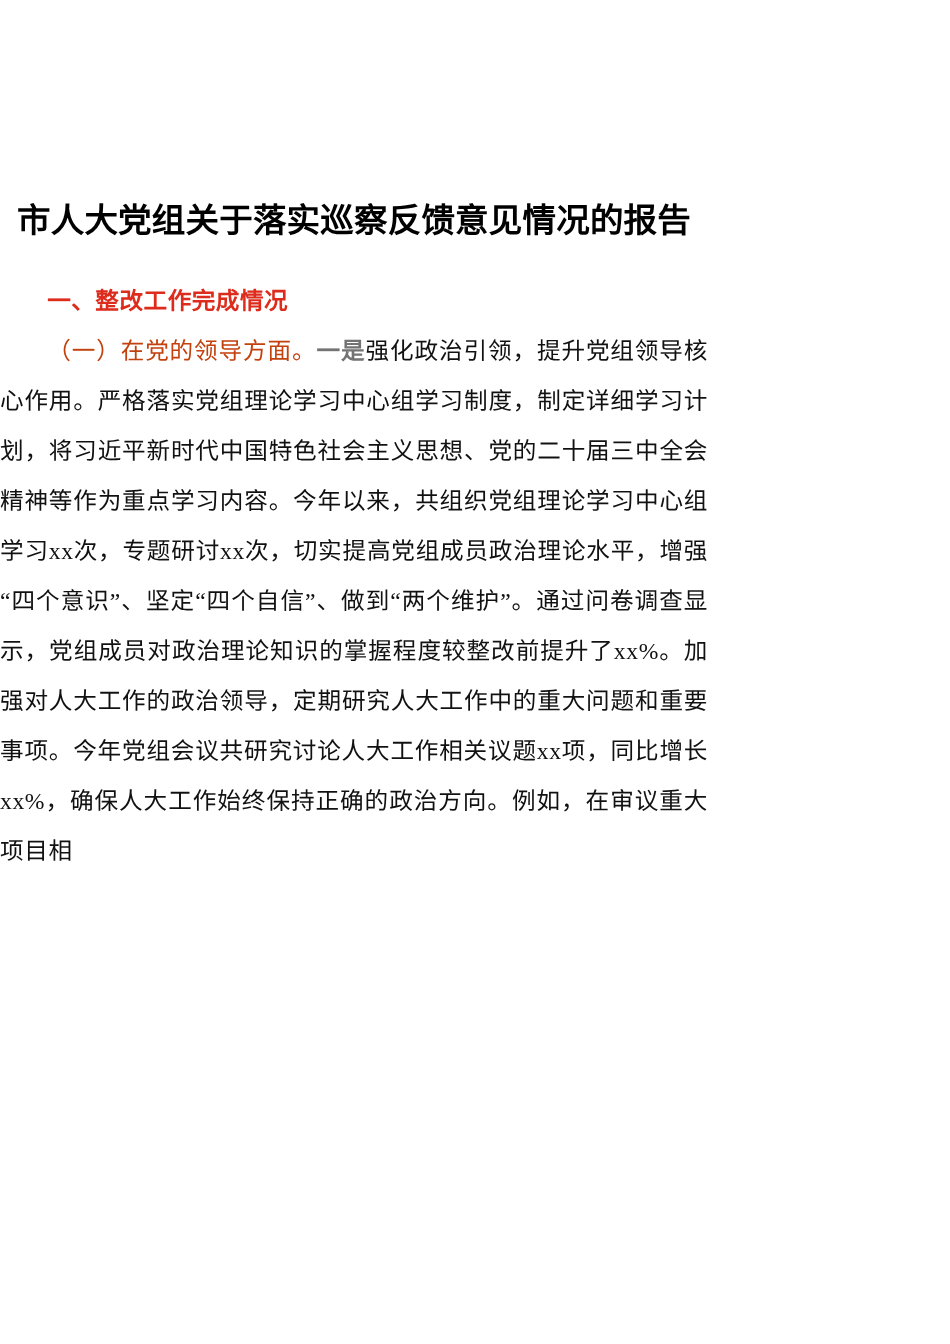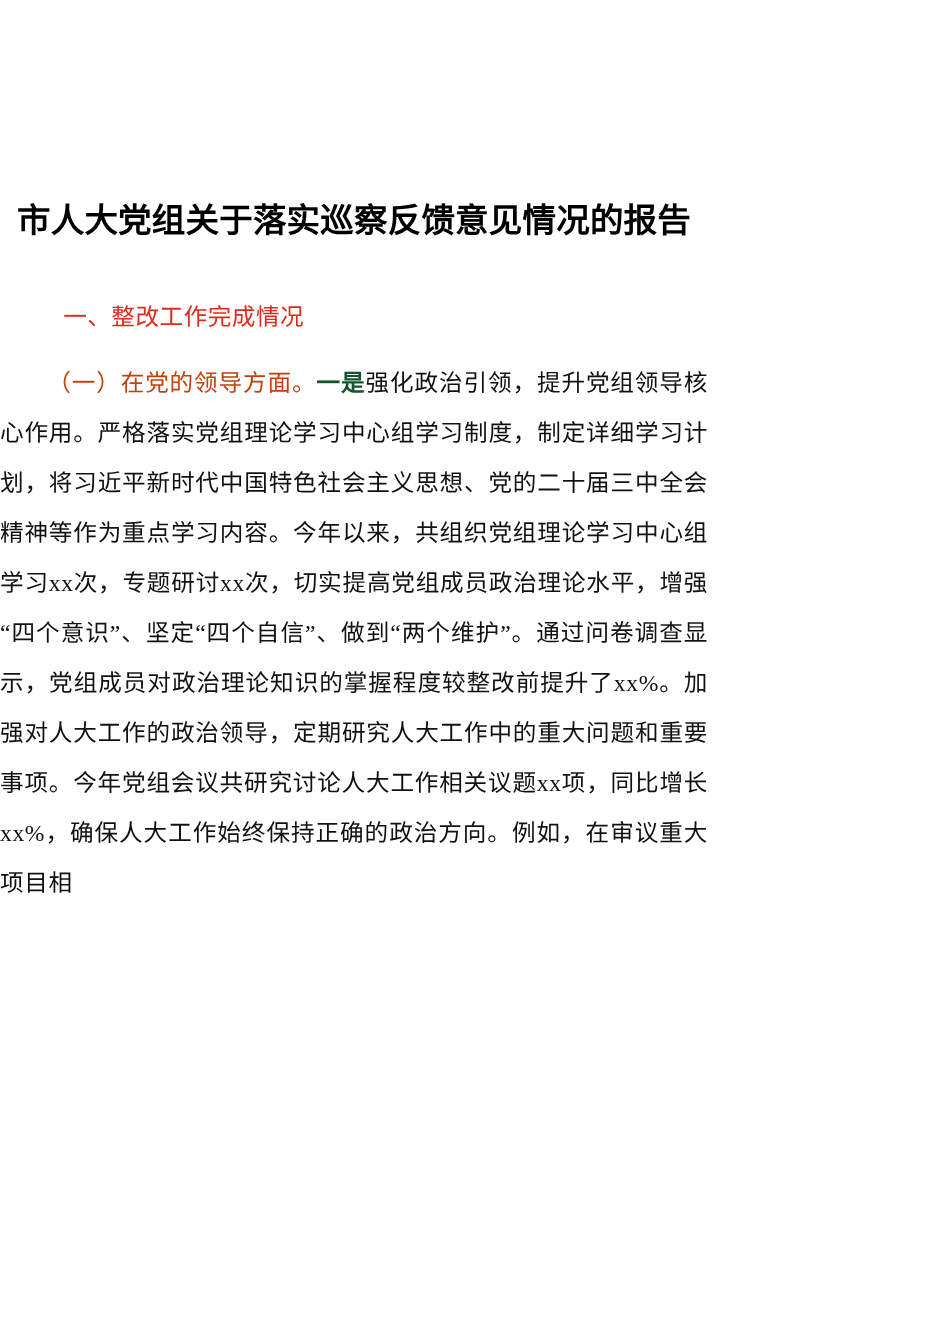--- a/index.html
+++ b/index.html
@@ -51,39 +51,39 @@
     font-size: 23.6px;
     line-height: 50px;
     text-align: justify;
     text-justify: inter-ideograph;
     text-indent: 2em;
     letter-spacing: 0.6px;
     color: #111111;
   }
   
   h2.section-heading {
-    margin: 16px;
+    margin: 0;
     padding: 0;
     font-family: "Liberation Sans", "DejaVu Sans", sans-serif;
     font-size: 23.6px;
-    font-weight: 400;
+    font-weight: 700;
     line-height: 50px;
     text-indent: 2em;
     letter-spacing: 0.5px;
     color: #dd2b1c;
   }
   
   .sub-label {
     color: #c2410c;
     font-weight: 400;
     letter-spacing: 0.6px;
   }
   .bold-run {
     font-weight: 700;
-    color: #14532d;
+    color: #737373;
   }
 </style>
 </head>
 <body>
 
 <div class="page">
 
   <h1 class="doc-title">市人大党组关于落实巡察反馈意见情况的报告</h1>
 
   <div class="body-block">

